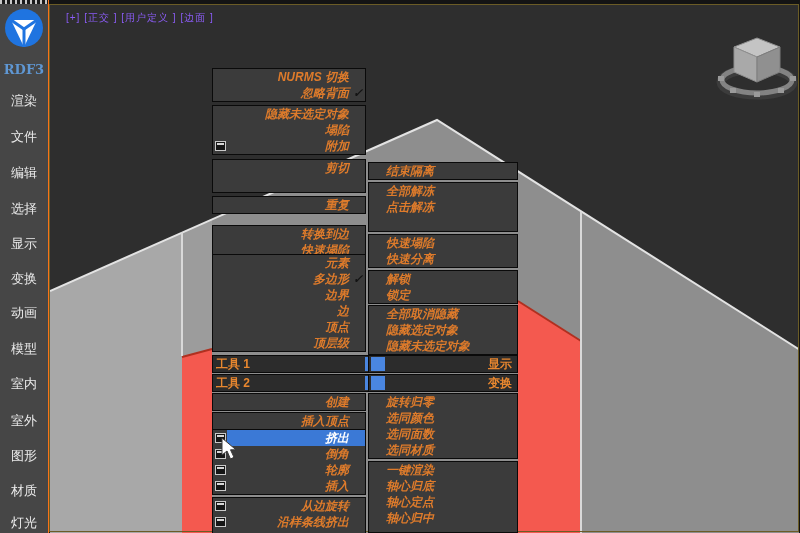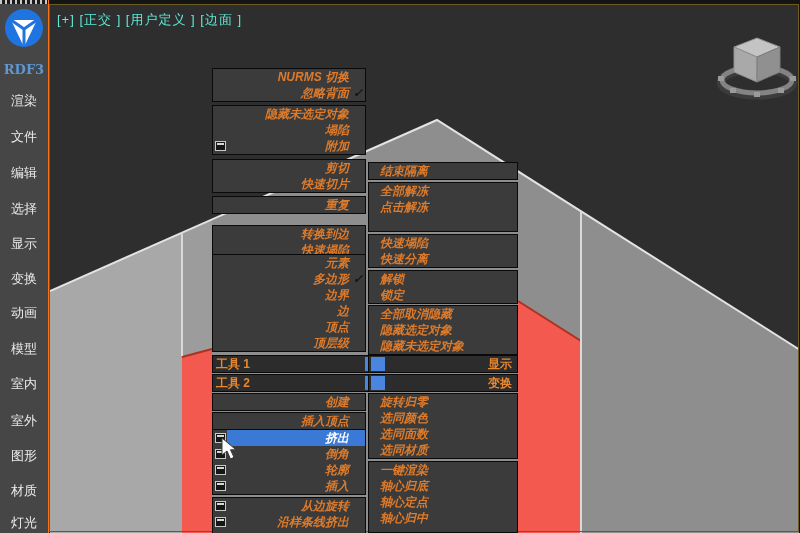--- a/index.html
+++ b/index.html
@@ -12,32 +12,32 @@
         background:repeating-linear-gradient(90deg,#c9c9c9 0 2px,#1a1a1a 2px 5px);}
   #logo{position:absolute;left:2px;top:6px;}
   #rdf3{position:absolute;left:0;top:62px;width:48px;text-align:center;color:#5f97d3;
         font-weight:bold;font-size:13px;font-family:"DejaVu Serif",serif;}
   .side-item{position:absolute;left:0;width:48px;text-align:center;font-size:13px;
              color:#eaeaea;cursor:default;}
   
   #vp-border{position:absolute;left:49px;top:4px;width:750px;height:528px;
              border:1px solid #6b5c26;box-sizing:border-box;z-index:1;}
   #scene{position:absolute;left:50px;top:5px;z-index:1;}
-  #vp-label{position:absolute;left:57px;top:11px;color:#5eead4;font-size:13px;
+  #vp-label{position:absolute;left:66px;top:11px;color:#8b5cf6;font-size:10px;
             letter-spacing:1px;z-index:2;}
   #gizmo{position:absolute;left:712px;top:30px;z-index:2;}
   
   .sec{position:absolute;background:#3b3b3b;border:1px solid #0a0a0a;box-sizing:border-box;
        z-index:6;}
   .sec.l{left:212px;width:154px;}
   .sec.r{left:368px;width:150px;}
   .row{position:relative;height:16px;line-height:16px;font-size:12px;font-weight:bold;
        color:#de7b2b;white-space:nowrap;cursor:default;font-style:italic;}
   .sec.l .row{text-align:right;padding-right:16px;}
-  .sec.r .row{text-align:left;padding-left:11px;}
+  .sec.r .row{text-align:left;padding-left:17px;}
   .ibox{position:absolute;left:2px;top:3px;width:11px;height:10px;background:#161616;
         border:1px solid #c9c9c9;box-sizing:border-box;}
   .ibox::after{content:"";position:absolute;left:1px;right:1px;top:1px;height:2px;background:#d6d6d6;}
   .chk{position:absolute;right:2px;top:0;color:#131313;}
   .row.hl{background:linear-gradient(90deg,rgba(0,0,0,0) 14px,#3b79d6 14px);color:#ffffff;}
   .title{position:absolute;height:18px;background:#2c2c2c;border:1px solid #0a0a0a;
          box-sizing:border-box;line-height:16px;font-size:12px;font-weight:bold;
          color:#e8872f;z-index:6;cursor:default;}
   .title .bluesq{position:absolute;top:1px;width:14px;height:14px;background:#4a86e0;}
   .title.tl{left:212px;width:170px;padding-left:3px;}
@@ -109,21 +109,20 @@
   <div class="row"><span>NURMS 切换</span></div>
   <div class="row"><span>忽略背面</span><span class="chk">✓</span></div>
 </div>
 <div class="sec l" style="top:105px;height:50px">
   <div class="row"><span>隐藏未选定对象</span></div>
   <div class="row"><span>塌陷</span></div>
   <div class="row"><span class="ibox"></span><span>附加</span></div>
 </div>
 <div class="sec l" style="top:159px;height:34px">
   <div class="row"><span>剪切</span></div>
-  <div class="row"><span>快速切片</span></div>
 </div>
 <div class="sec l" style="top:196px;height:18px">
   <div class="row"><span>重复</span></div>
 </div>
 <div class="sec l" style="top:225px;height:34px">
   <div class="row"><span>转换到边</span></div>
   <div class="row"><span>快速塌陷</span></div>
 </div>
 <div class="sec l" style="top:254px;height:98px">
   <div class="row"><span>元素</span></div>

